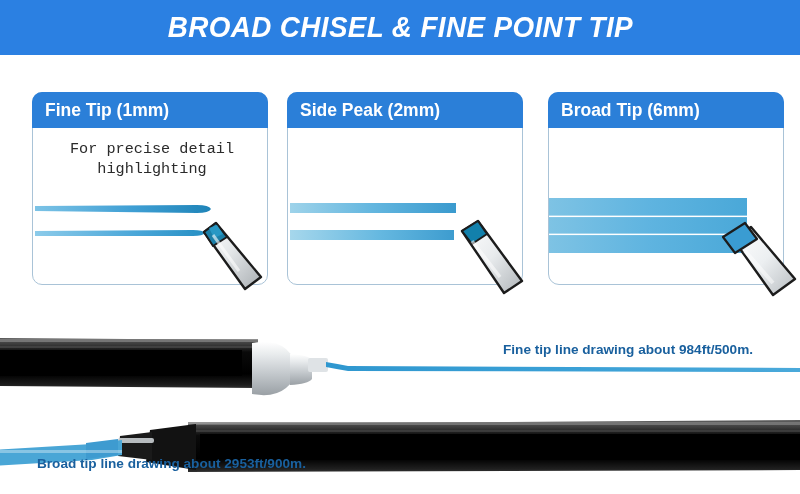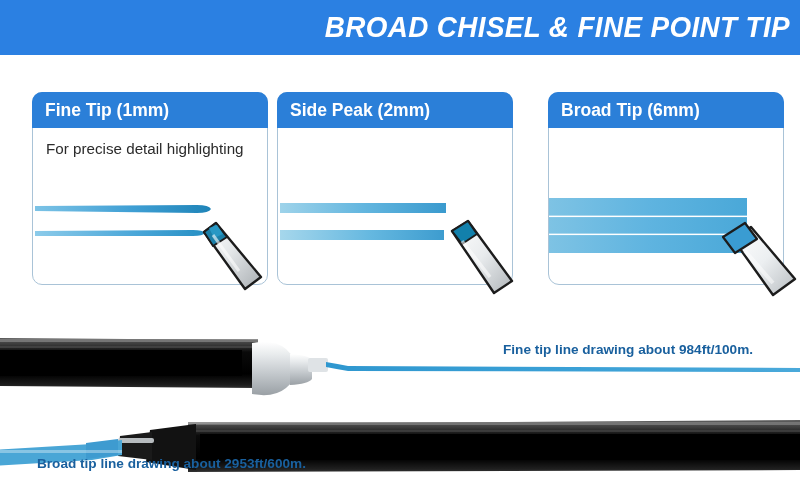--- a/index.html
+++ b/index.html
@@ -8,21 +8,21 @@
     background:#ffffff;
     font-family:"Liberation Sans",sans-serif;
     overflow:hidden;
     position:relative;
   }
 
   
   .banner{
     position:absolute;left:0;top:0;width:800px;height:55px;
     background:#2b80e2;
-    display:flex;align-items:center;justify-content:flex-end;
+    display:flex;align-items:center;justify-content:center;
   }
   .banner-title{
     color:#ffffff;
     font-size:29px;
     font-weight:bold;
     font-style:italic;
     letter-spacing:.4px;
     white-space:nowrap;
     transform:scaleX(.96);
   }
@@ -31,41 +31,42 @@
   .cards{
     position:absolute;left:0;top:92px;width:800px;height:200px;
   }
   .card{
     position:absolute;top:0;width:236px;height:193px;
     border:1px solid #a9c3d7;
     border-radius:10px;
     background:#ffffff;
     box-sizing:border-box;
     overflow:visible;
+    text-align:center;
   }
   .card.c1{left:32px;}
-  .card.c2{left:277px;}
+  .card.c2{left:287px;}
   .card.c3{left:548px;border-radius:11px;}
 
   .card-head{
     position:absolute;left:-1px;top:-1px;
     width:236px;height:36px;
     background:#2b7fd8;
     border-radius:10px 10px 0 0;
     display:flex;align-items:center;
     box-sizing:border-box;
     padding-left:13px;
   }
   .card-head-title{
     color:#ffffff;font-size:17.5px;font-weight:bold;
     white-space:nowrap;
   }
   .card-desc{
     position:absolute;left:13px;top:46px;width:212px;
-    color:#2b2b2b;font-size:15.2px;line-height:1.32;
+    color:#2b2b2b;font-size:15.2px;line-height:1.32;font-family:Liberation Mono, monospace;
   }
 
   
   .strokes{
     position:absolute;left:0;bottom:0;width:236px;height:104px;
     overflow:hidden;border-radius:0 0 10px 10px;
   }
   .nib{
     position:absolute;pointer-events:none;
   }
@@ -262,14 +263,14 @@
     <path d="M152,132 L120,136 L118,156 L152,160 Z" fill="#1a1a1a"></path>
     <rect x="118" y="138" width="36" height="5" rx="2" fill="#c9ced2" opacity="0.9"></rect>
 
     <path d="M122,140 L92,144 L-10,150 L-10,166 L92,160 L122,155 Z" fill="#4aa6d6"></path>
     <path d="M118,139 L86,143 L86,159 L118,155 Z" fill="#3e9bd0"></path>
     <rect x="-10" y="150" width="132" height="3" fill="#ffffff" opacity="0.35"></rect>
   </svg>
 
 </div>
 
-<div class="caption cap-fine">Fine tip line drawing about 984ft/100m.</div>
-<div class="caption cap-broad">Broad tip line drawing about 2953ft/600m.</div>
+<div class="caption cap-fine">Fine tip line drawing about 984ft/500m.</div>
+<div class="caption cap-broad">Broad tip line drawing about 2953ft/900m.</div>
 
 </body></html>

